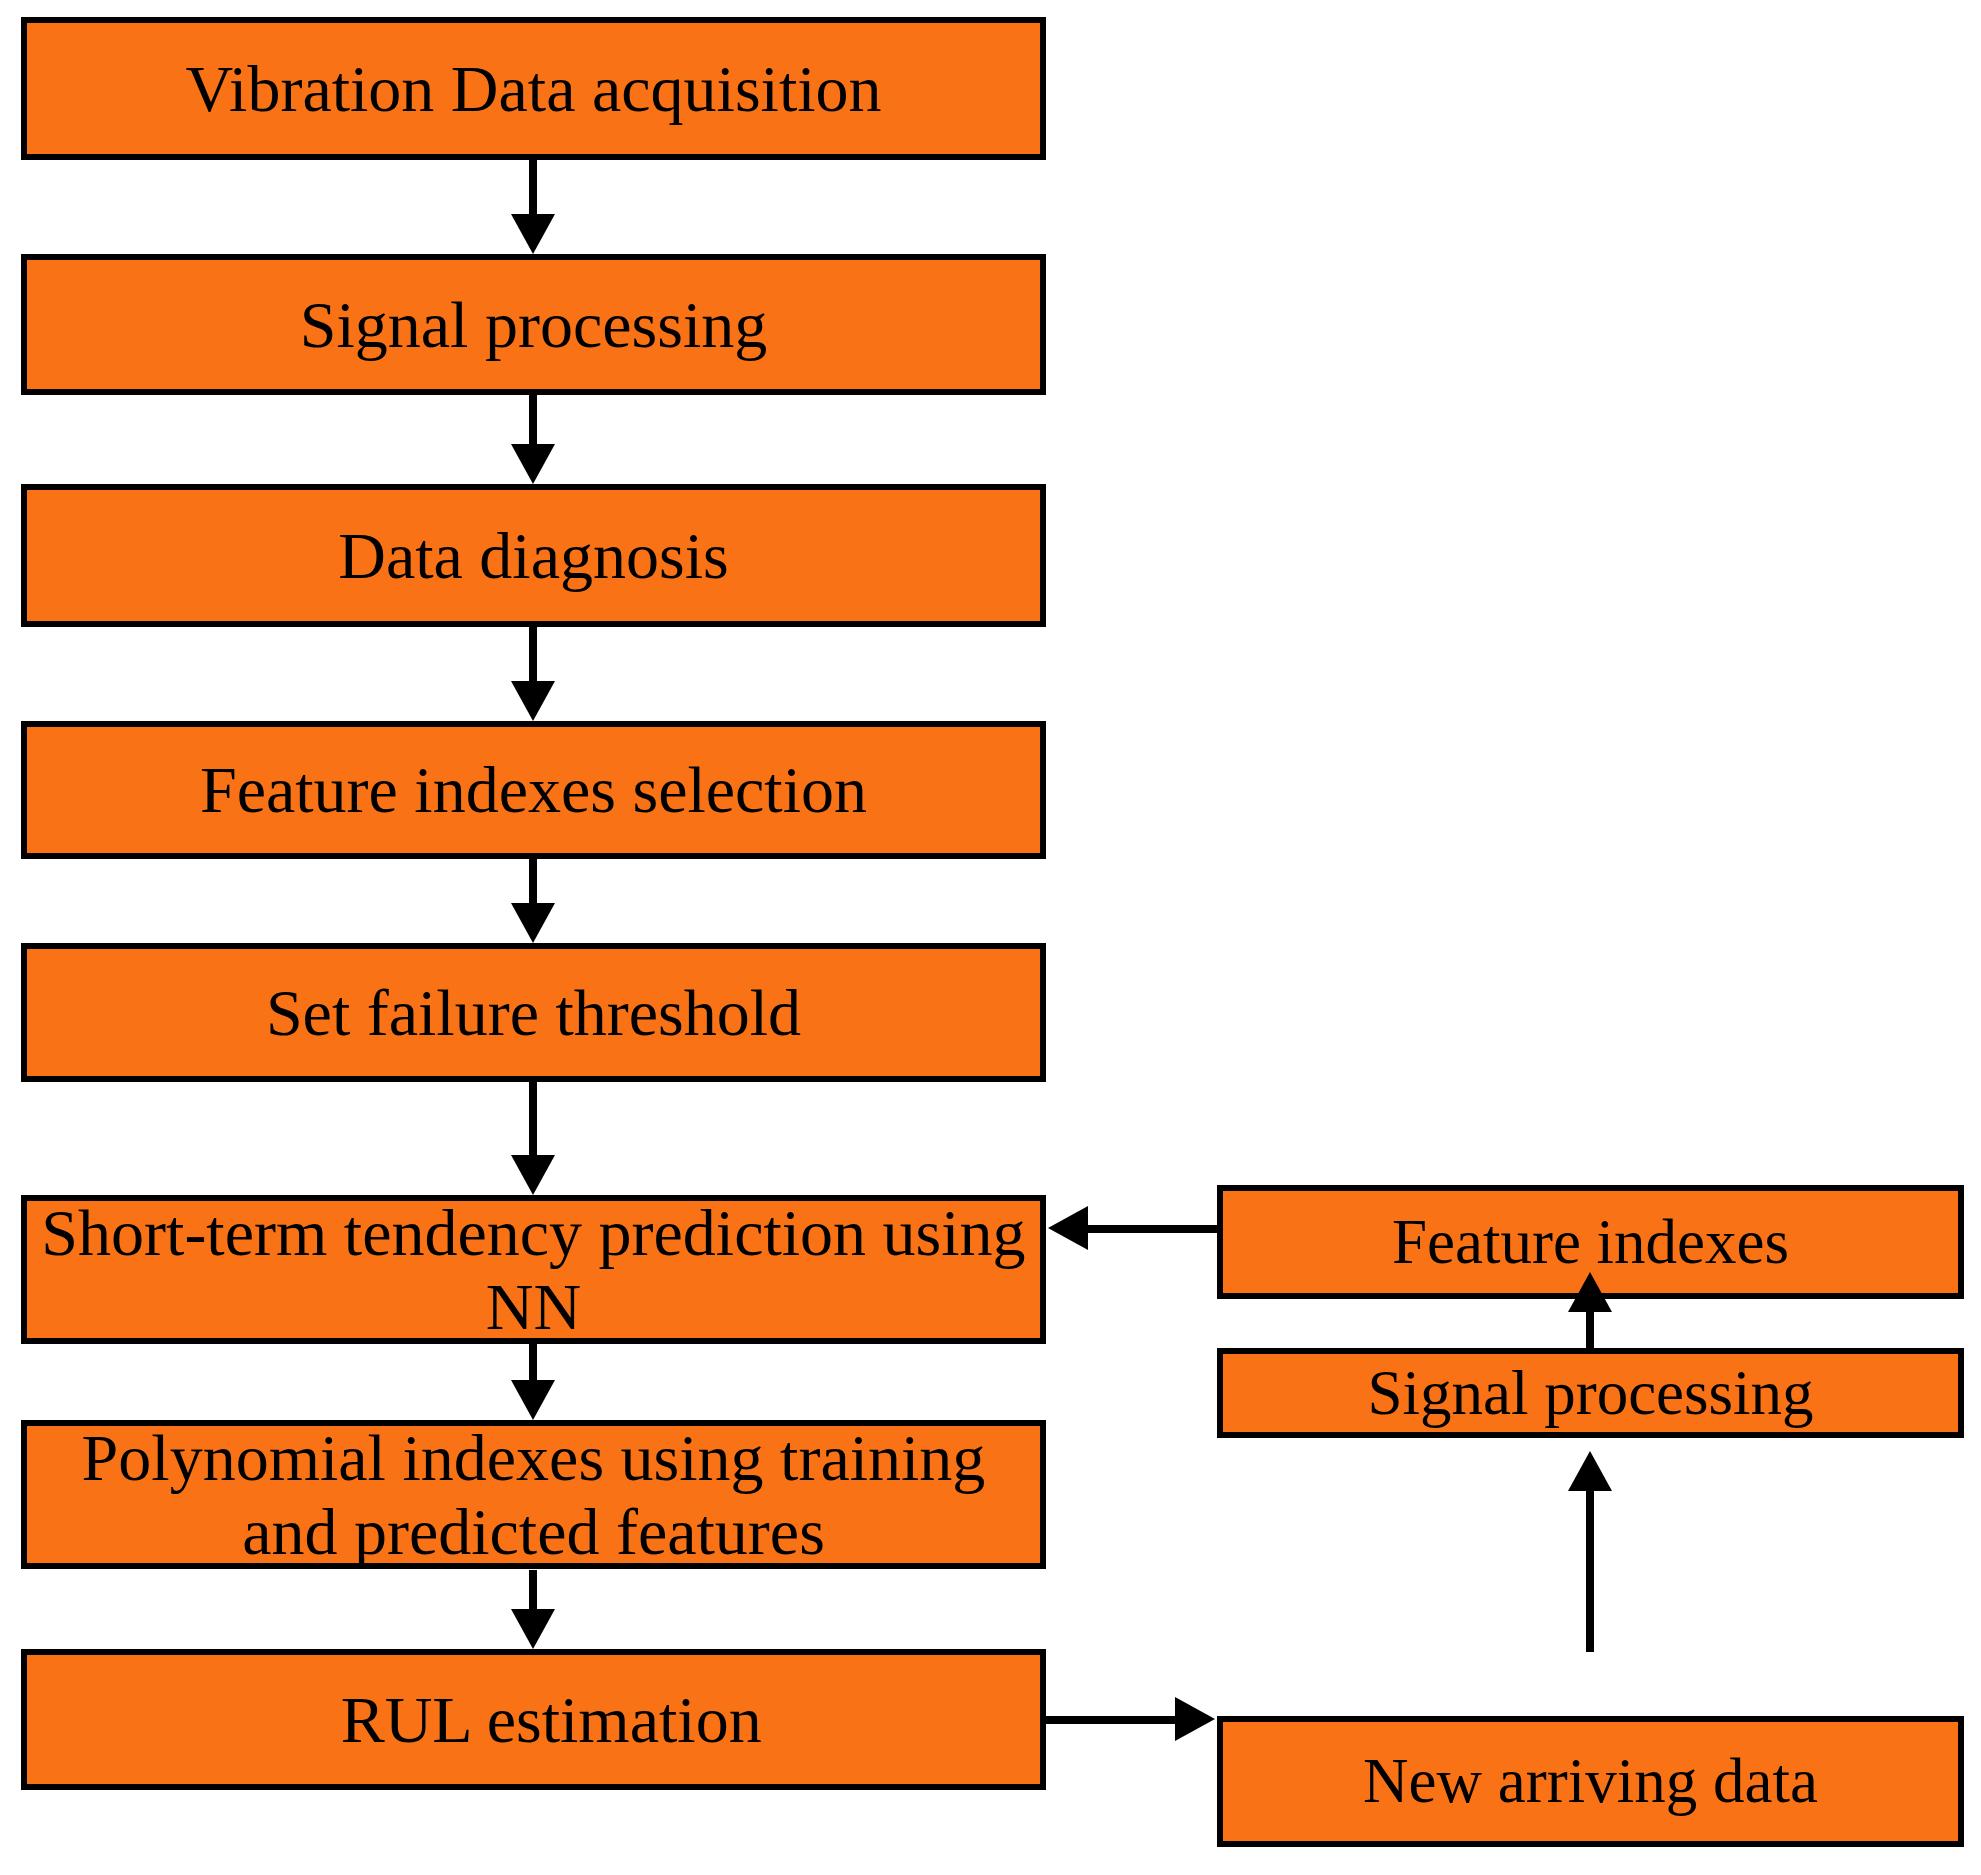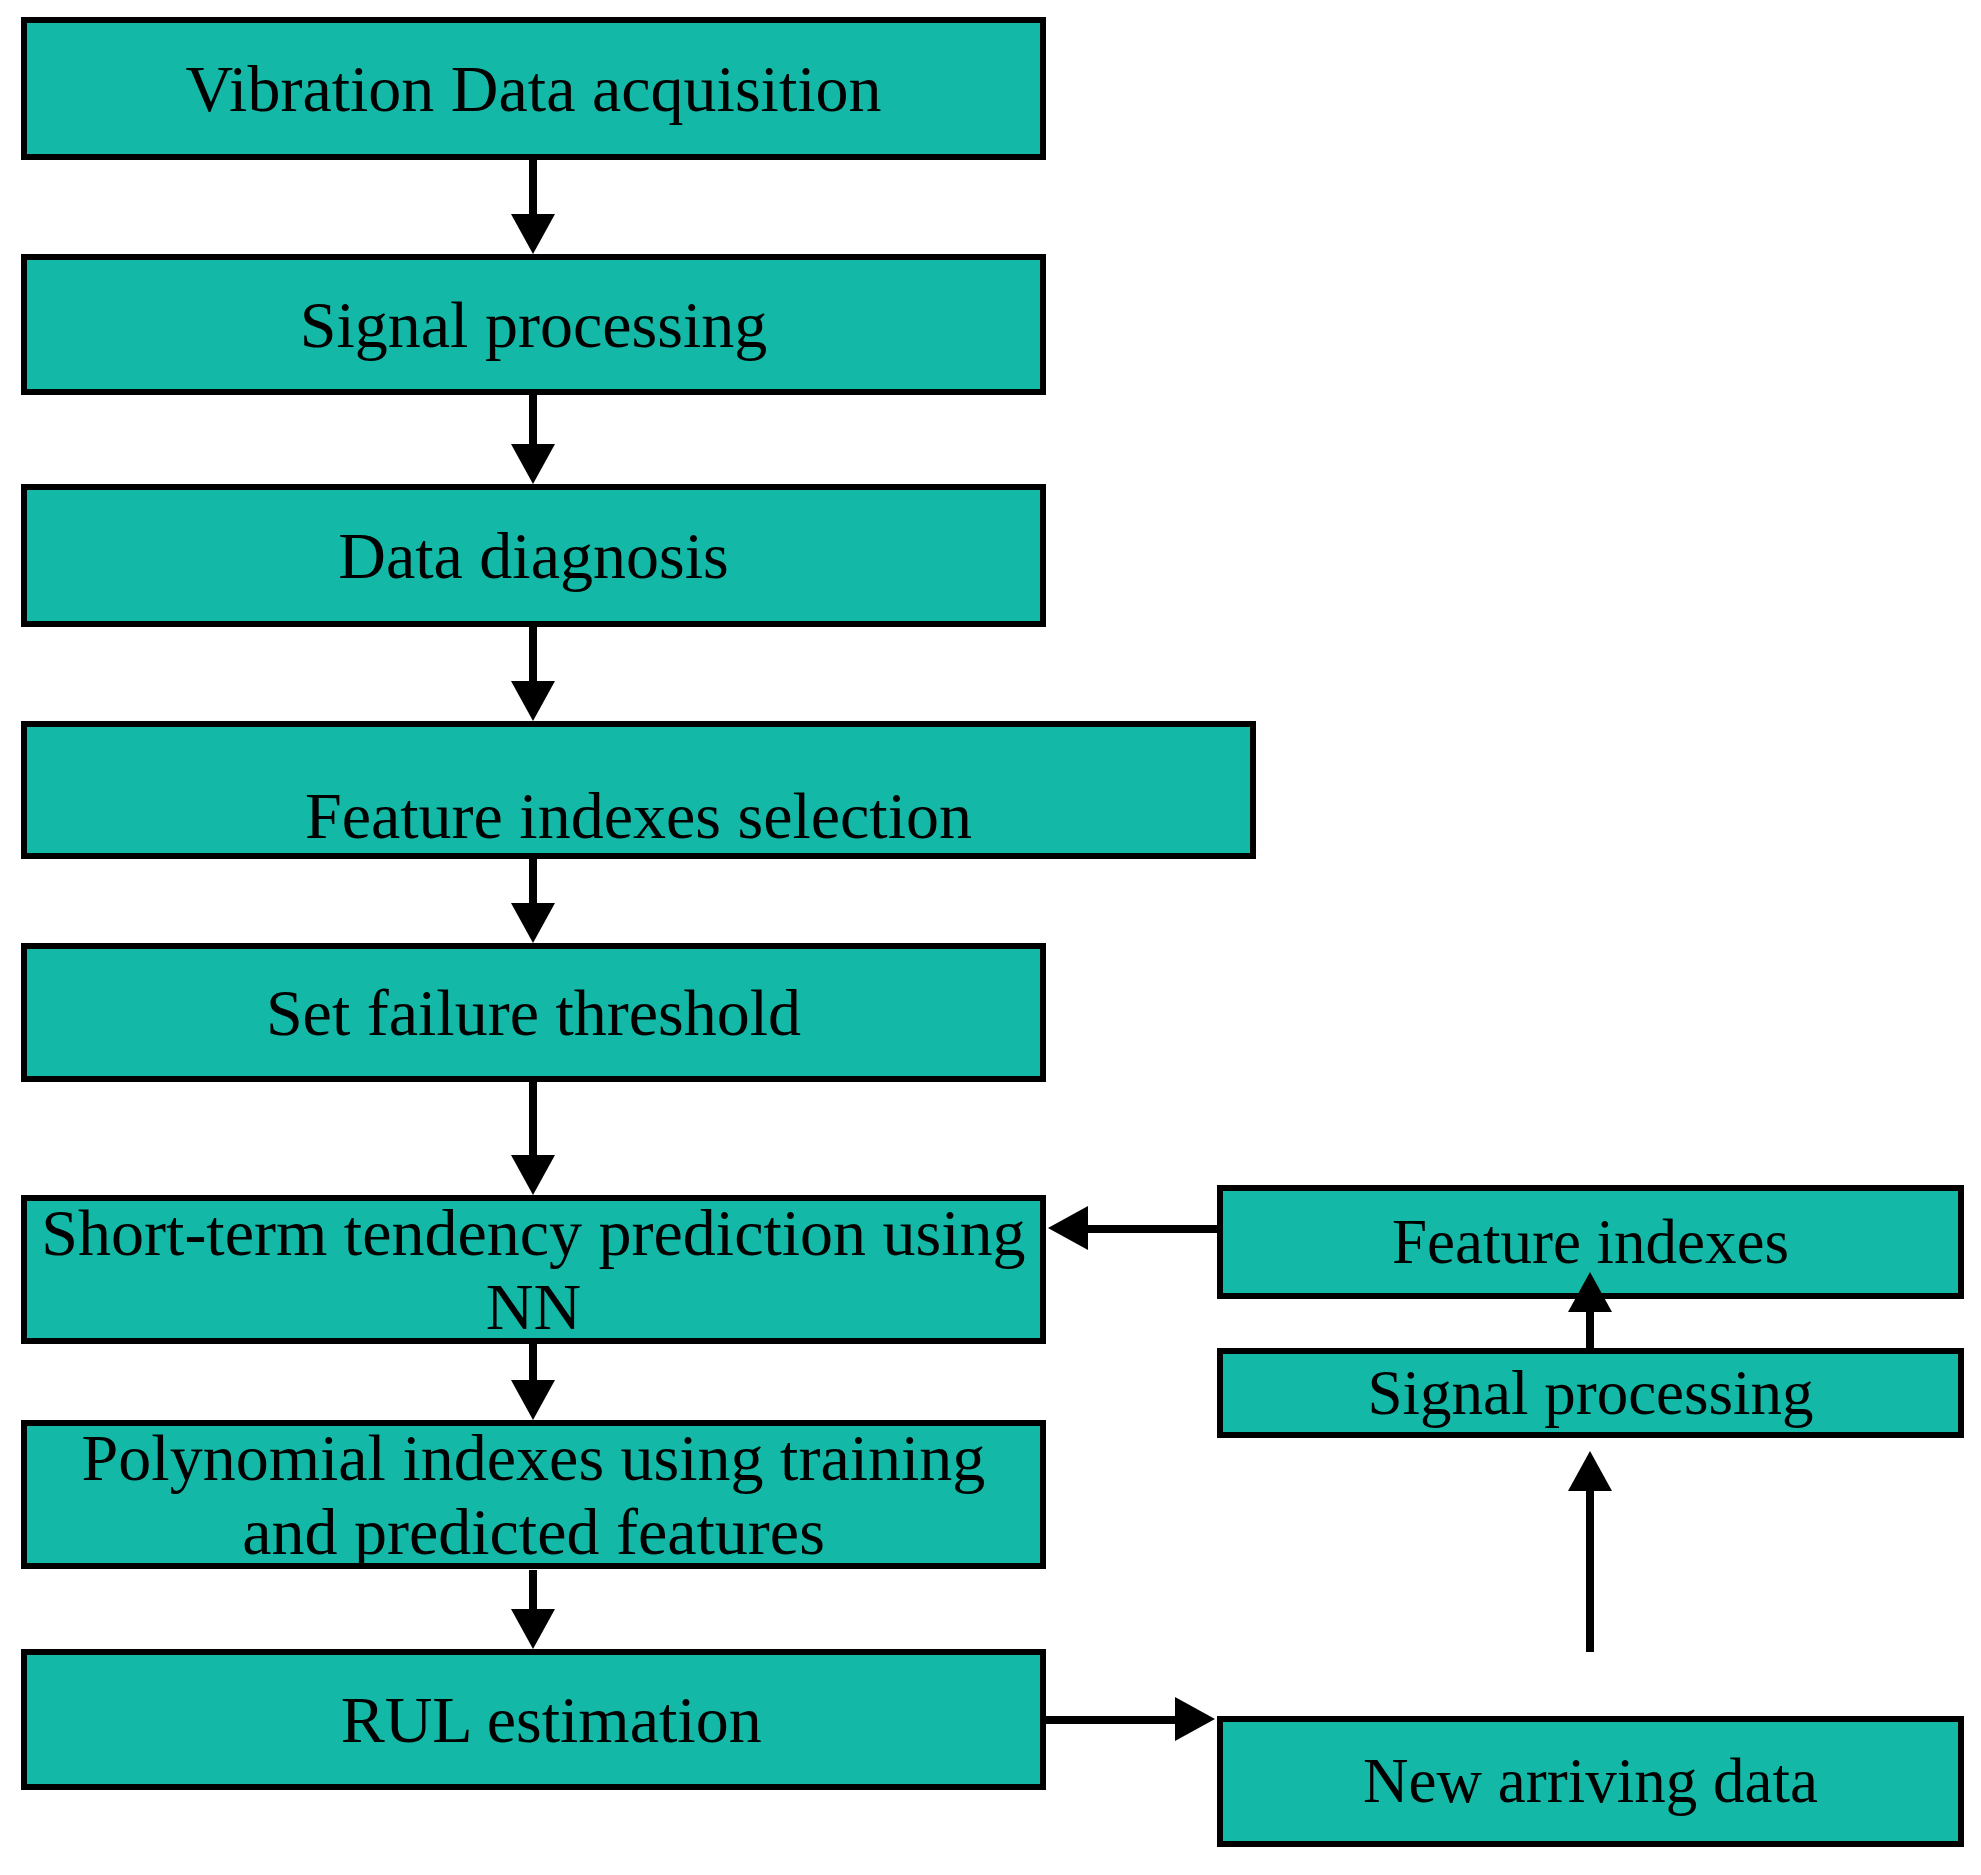--- a/index.html
+++ b/index.html
@@ -12,21 +12,21 @@
     width: 1981px;
     height: 1875px;
     background: #ffffff;
     font-family: "Liberation Serif", "DejaVu Serif", serif;
     overflow: hidden;
   }
   .node {
     position: absolute;
     box-sizing: border-box;
     border: 6px solid #000000;
-    background: #14b8a6;
+    background: #f97316;
     display: flex;
     align-items: center;
     justify-content: center;
     text-align: center;
     color: #000000;
     line-height: 1.12;
     padding: 0 8.7px;
   }
   .node .label {
     display: block;
@@ -85,21 +85,21 @@
   </div>
 
   <div class="node left" style="left:21px; top:254px; width:1025px; height:141px;">
     <span class="label">Signal processing</span>
   </div>
 
   <div class="node left" style="left:21px; top:484px; width:1025px; height:143px;">
     <span class="label">Data diagnosis</span>
   </div>
 
-  <div class="node left" style="left:21px; top:721px; width:1235px; height:138px;align-items:flex-end;">
+  <div class="node left" style="left:21px; top:721px; width:1025px; height:138px;">
     <span class="label">Feature indexes selection</span>
   </div>
 
   <div class="node left" style="left:21px; top:1195px; width:1025px; height:149px;">
     <span class="label">Short-term tendency prediction using NN</span>
   </div>
 
   <div class="node left" style="left:21px; top:943px; width:1025px; height:139px;">
     <span class="label">Set failure threshold</span>
   </div>

